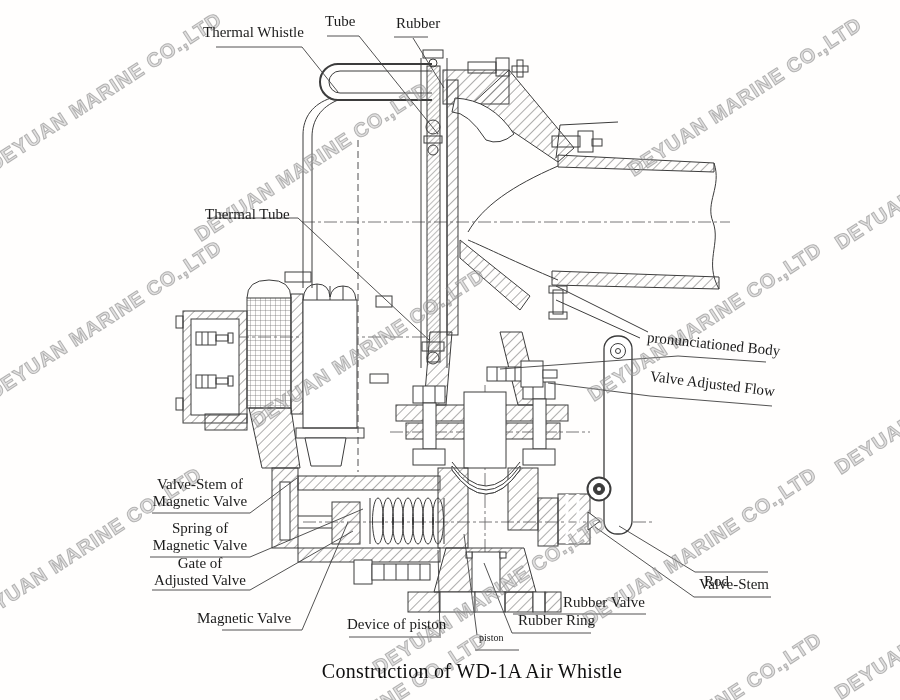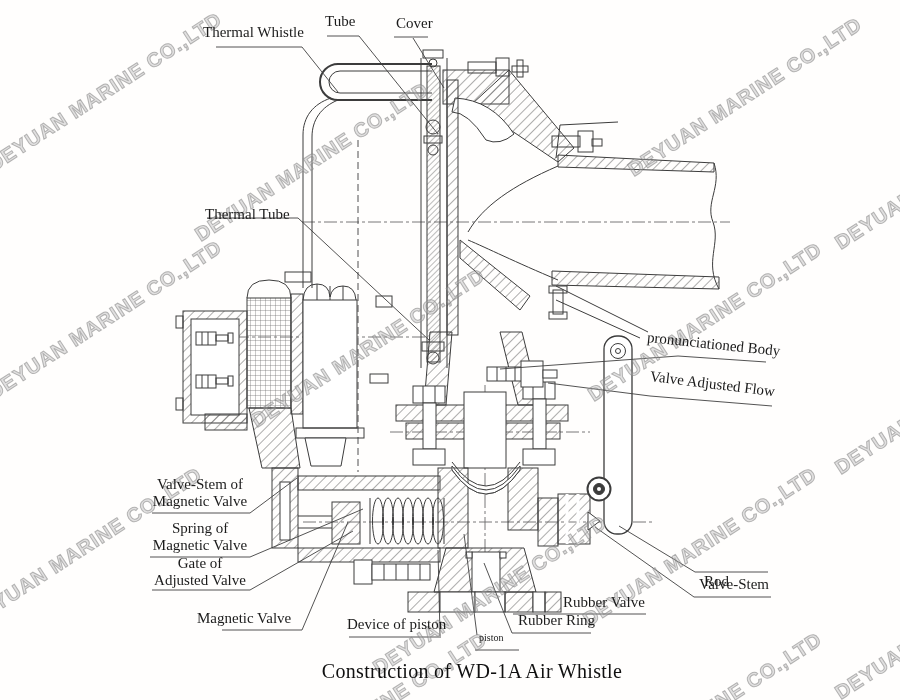--- a/index.html
+++ b/index.html
@@ -276,21 +276,21 @@
         <path d="M512,633 H591 M512,633 L484,563"></path>
         <path d="M513,614 H646"></path>
         <path d="M695,572 H768 M695,572 L619,526"></path>
         <path d="M694,597 H771 M694,597 L595,527"></path>
       </g>
     </g>
   </svg>
 
   <div class="lbl" style="left:203px;top:24px">Thermal Whistle</div>
   <div class="lbl" style="left:325px;top:13px">Tube</div>
-  <div class="lbl" style="left:396px;top:15px">Cover</div>
+  <div class="lbl" style="left:396px;top:15px">Rubber</div>
   <div class="lbl" style="left:205px;top:206px">Thermal Tube</div>
   <div class="lbl rot6" style="left:648px;top:329px">pronunciationed Body</div>
   <div class="lbl rot7" style="left:651px;top:368px">Valve Adjusted Flow</div>
   <div class="lbl2" style="left:148px;top:476px">Valve-Stem of
 Magnetic Valve</div>
   <div class="lbl2" style="left:148px;top:520px">Spring of
 Magnetic Valve</div>
   <div class="lbl2" style="left:148px;top:555px">Gate of
 Adjusted Valve</div>
   <div class="lbl" style="left:197px;top:610px">Magnetic Valve</div>

